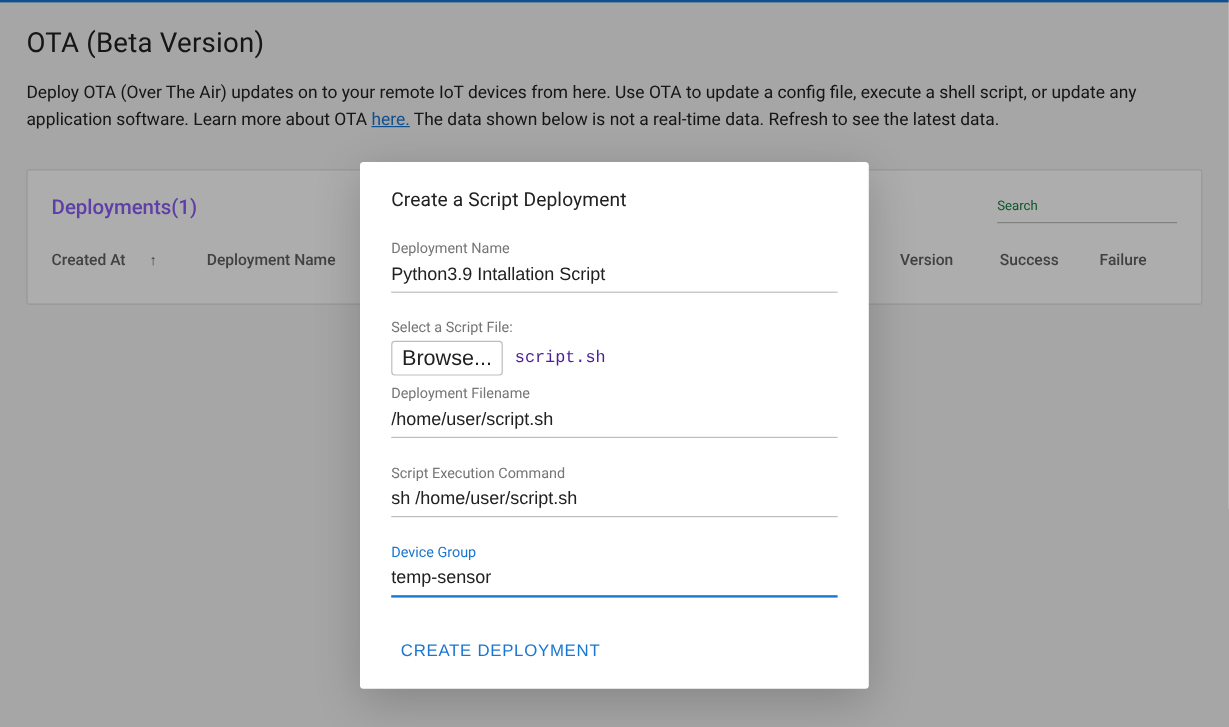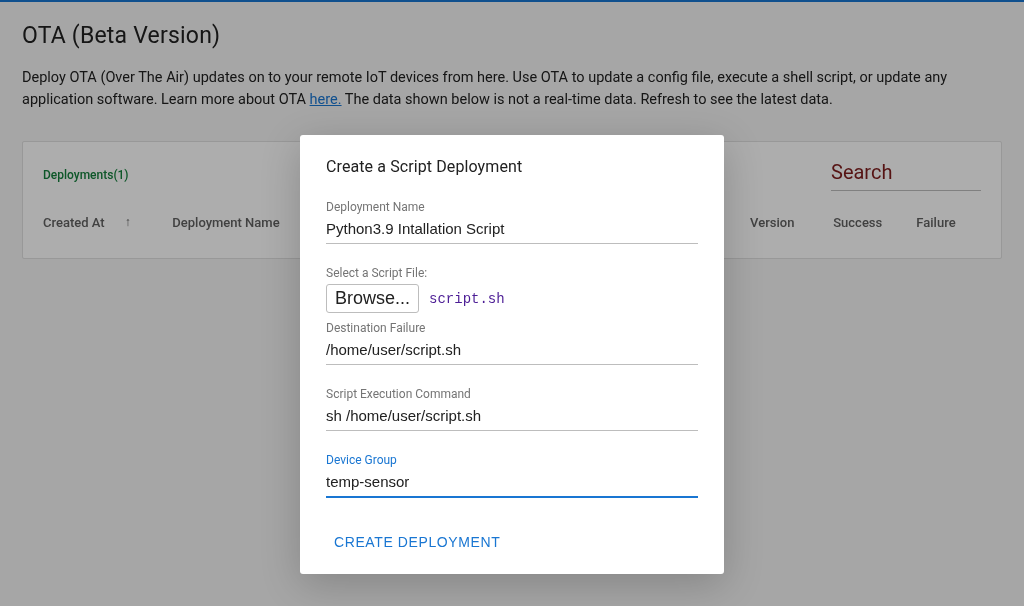--- a/index.html
+++ b/index.html
@@ -42,32 +42,32 @@
       border-radius: 2px;
       padding: 18px 20px 28px;
     }
     .panel-header {
       display: flex;
       justify-content: space-between;
       align-items: center;
       margin-bottom: 24px;
     }
     .panel-title {
-      font-size: 12px;
+      font-size: 17px;
       font-weight: 500;
-      color: #15803d;
+      color: #8b5cf6;
     }
     .search-wrap {
       width: 150px;
       border-bottom: 1px solid #bdbdbd;
       padding-bottom: 6px;
     }
     .search-wrap span {
-      color: #7f1d1d;
-      font-size: 20px;
+      color: #15803d;
+      font-size: 11px;
     }
     .table-header {
       display: flex;
       font-size: 13px;
       color: #616161;
       font-weight: 500;
     }
     .th {
       display: flex;
       align-items: center;
@@ -215,21 +215,21 @@
 
     <div class="field" style="margin-bottom:8px">
       <label class="field-label">Select a Script File:</label>
       <div class="file-row">
         <button class="browse-btn">Browse...</button>
         <span class="file-name">script.sh</span>
       </div>
     </div>
 
     <div class="field">
-      <label class="field-label">Destination Failure</label>
+      <label class="field-label">Deployment Filename</label>
       <input class="field-input" value="/home/user/script.sh" style="">
     </div>
 
     <div class="field">
       <label class="field-label">Script Execution Command</label>
       <input class="field-input" value="sh /home/user/script.sh" style="">
     </div>
 
     <div class="field">
       <label class="field-label active">Device Group</label>

